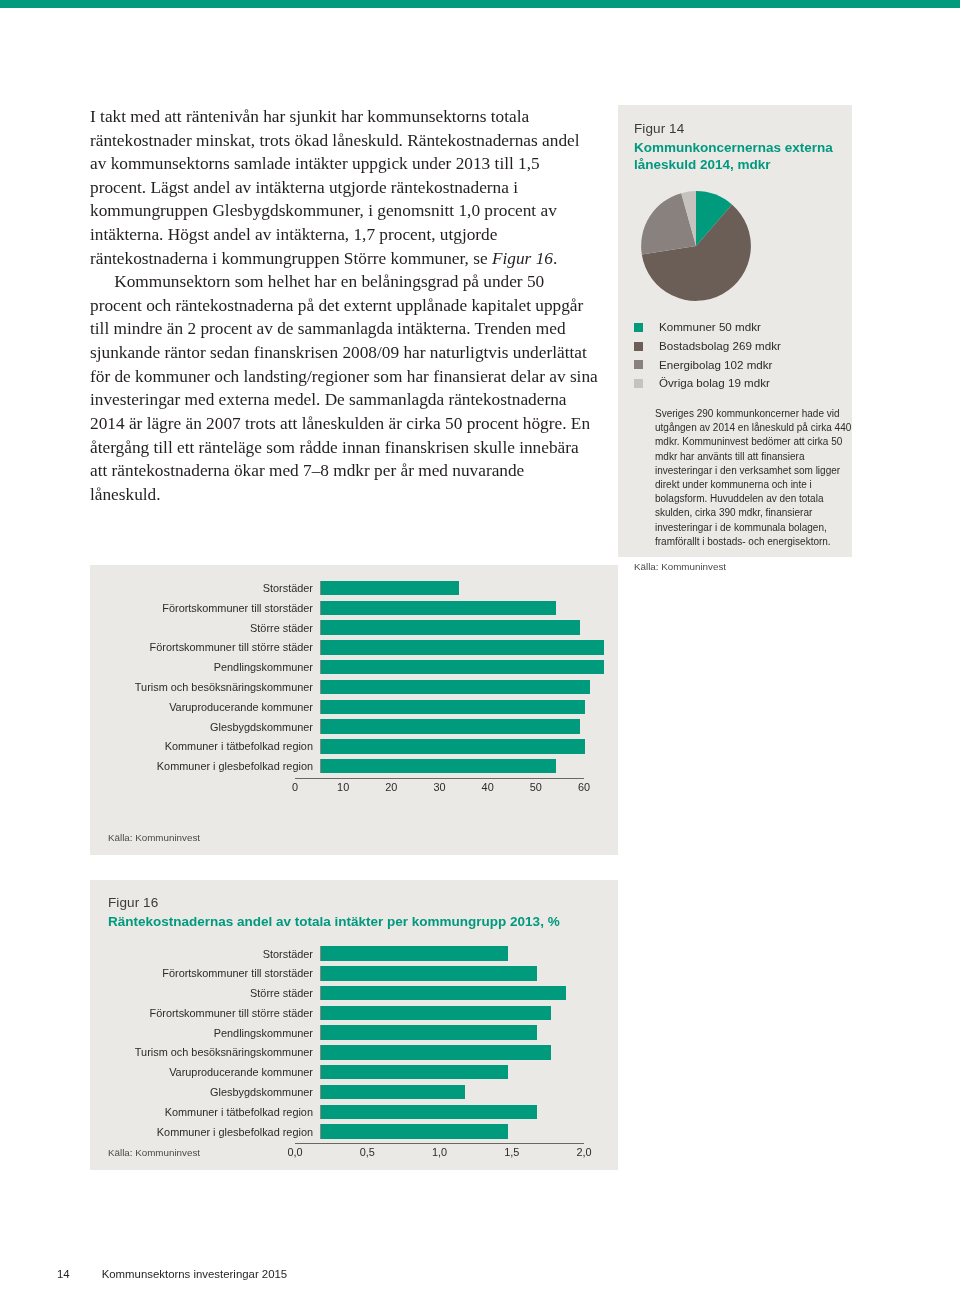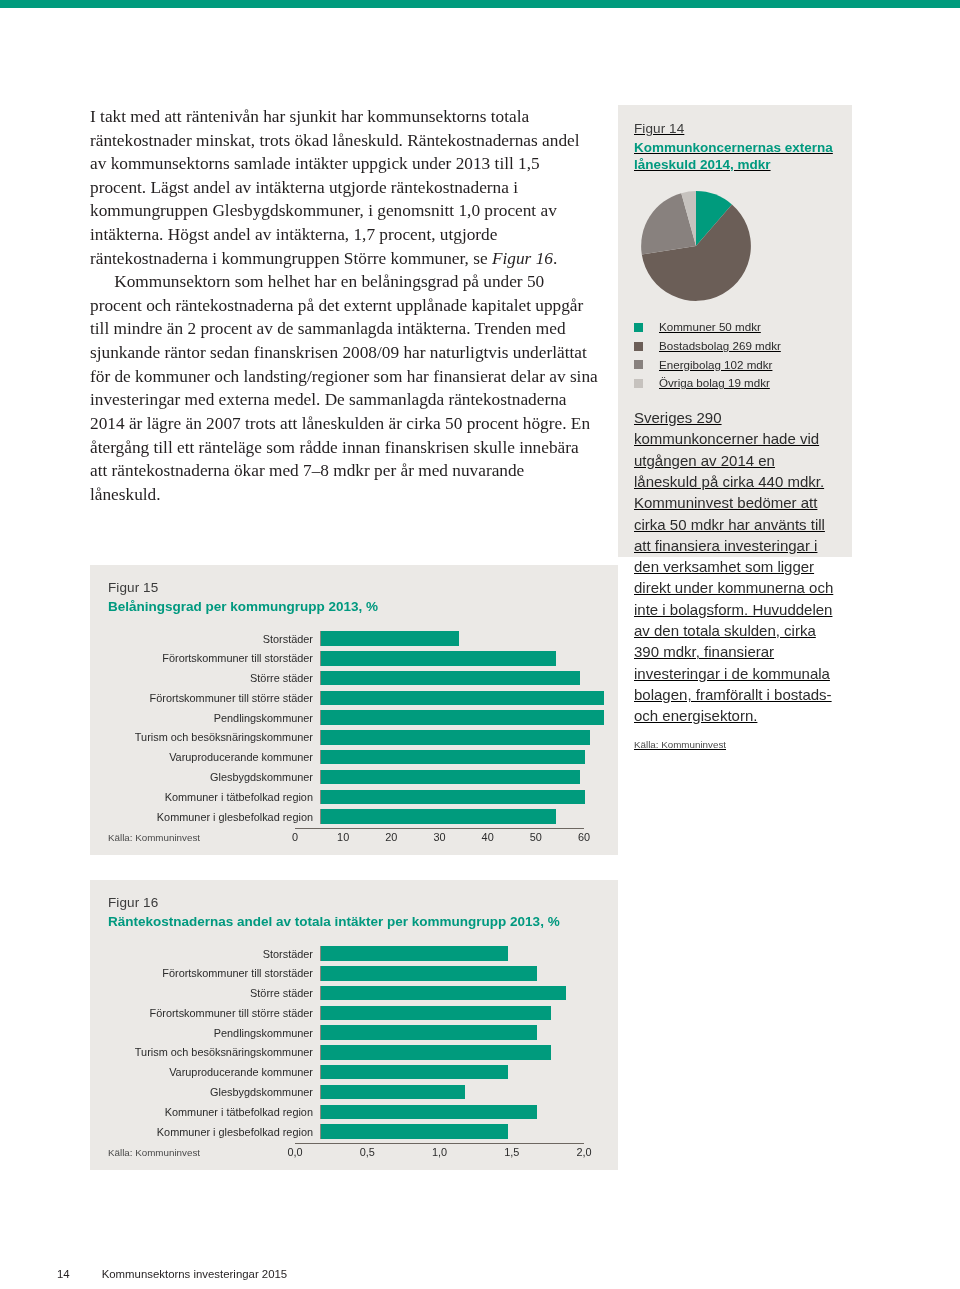--- a/index.html
+++ b/index.html
@@ -42,21 +42,21 @@
 
   
   .fig14-panel {
     position: absolute;
     left: 618px;
     top: 105px;
     width: 234px;
     height: 452px;
     background: #EBE9E6;
   }
-  .fig14-inner { padding: 16px 0 0 16px; text-decoration: underline; }
+  .fig14-inner { padding: 16px 0 0 16px; }
 
   .fig-num {
     font-size: 13.5px;
     color: #3b3b3b;
     line-height: 1.25;
     letter-spacing: .1px;
   }
   .fig-title {
     font-size: 13.5px;
     font-weight: bold;
@@ -83,24 +83,25 @@
     line-height: 1.62;
   }
   .swatch {
     width: 9px; height: 9px;
     flex: 0 0 9px;
     display: inline-block;
   }
 
   .fig14-note {
     margin-top: 14px;
-    font-size: 15px;
+    font-size: 10px;
     line-height: 1.42;
     color: #2c2c2c;
     width: 208px;
+    margin-left: 21px;
   }
   .source {
     margin-top: 12px;
     font-size: 9.8px;
     color: #4a4a4a;
   }
 
   
   .bar-panel {
     position: absolute;
@@ -234,24 +235,20 @@
           <span>Övriga bolag 19 mdkr</span>
         </div>
       </div>
 
     <div class="fig14-note">Sveriges 290 kommunkoncerner hade vid utgången av 2014 en låneskuld på cirka 440 mdkr. Kommuninvest bedömer att cirka 50 mdkr har använts till att finansiera investeringar i den verksamhet som ligger direkt under kommunerna och inte i bolagsform. Huvuddelen av den totala skulden, cirka 390 mdkr, finansierar investeringar i de kommunala bolagen, framförallt i bostads- och energisektorn.</div>
     <div class="source">Källa: Kommuninvest</div>
   </div>
 </div>
 
 <div class="bar-panel" id="fig15-panel">
-  <div class="head">
-    <div class="fig-num">Figur 15</div>
-    <div class="fig-title">Belåningsgrad per kommungrupp 2013, %</div>
-  </div>
   <div class="chart-area">
     <div class="rows" id="fig15-rows">
         <div class="bar-row">
           <div class="bar-label">Storstäder</div>
           <div class="bar-track">
             <div class="bar-fill" style="width: 48%; background: rgb(0, 155, 125);"></div>
           </div>
         </div>
         <div class="bar-row">
           <div class="bar-label">Förortskommuner till storstäder</div>

